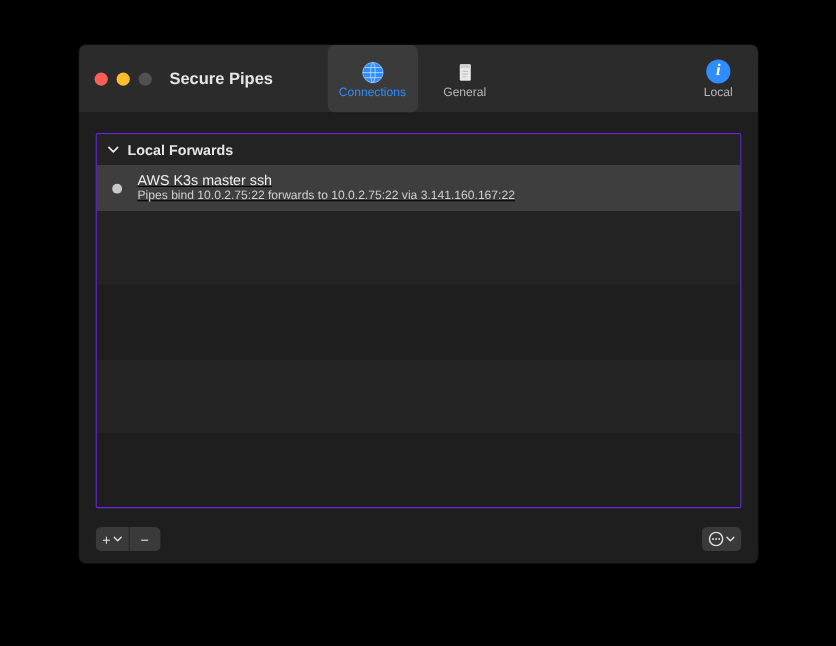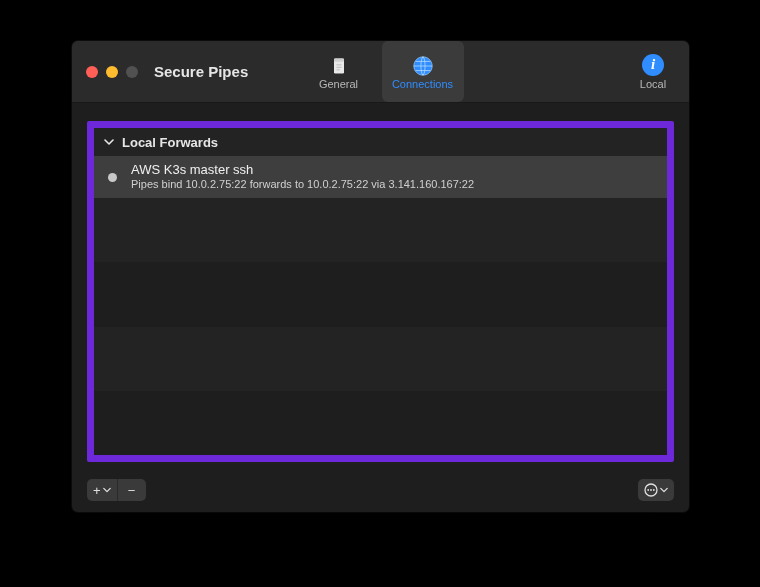--- a/index.html
+++ b/index.html
@@ -112,21 +112,21 @@
     
     .content {
       flex: 1;
       padding: 18px 15px 12px 15px;
       display: flex;
       flex-direction: column;
     }
     .list-container {
       flex: 1;
       background: #1e1e1e;
-      border: 7px solid #6d28d9;
+      border: 1px solid #6d28d9;
       border-radius: 2px;
       overflow: hidden;
       display: flex;
       flex-direction: column;
     }
     .group-header {
       height: 28px;
       display: flex;
       align-items: center;
       padding: 0 8px;
@@ -139,20 +139,21 @@
       width: 14px;
       margin-right: 6px;
       display:flex;align-items:center;justify-content:center;
     }
     .conn-row {
       height: 42px;
       display: flex;
       align-items: center;
       padding: 0 10px 0 14px;
       background: #3e3e3e;
+      text-decoration: underline;
     }
     .status-dot {
       width: 9px; height: 9px; border-radius: 50%;
       background: #c8c8c8;
       margin-right: 14px;
       flex-shrink: 0;
     }
     .conn-texts { display:flex; flex-direction:column; }
     .conn-name { color: #f0f0f0; font-size: 13px; line-height: 1.25; }
     .conn-detail { color: #d0d0d0; font-size: 11px; line-height: 1.25; }
@@ -201,41 +202,41 @@
 
   <div class="titlebar">
     <div class="traffic-lights">
       <div class="tl red"></div>
       <div class="tl yellow"></div>
       <div class="tl green"></div>
     </div>
     <div class="app-title">Secure Pipes</div>
 
     <div class="toolbar-tabs">
+      <div class="toolbar-tab active">
+        <span class="tab-icon">
+          <svg viewBox="0 0 24 24" width="22" height="22">
+            <circle cx="12" cy="12" r="10" fill="#2f8dff"></circle>
+            <path d="M12 2c5.5 0 10 4.5 10 10s-4.5 10-10 10S2 17.5 2 12 6.5 2 12 2z" fill="none" stroke="#9fd0ff" stroke-width="0.8"></path>
+            <path d="M12 2c3 2 3 18 0 20M12 2c-3 2-3 18 0 20M2 12h20M4 7h16M4 17h16" stroke="#bfe0ff" stroke-width="0.8" fill="none"></path>
+          </svg>
+        </span>
+        <span class="tab-label blue">Connections</span>
+      </div>
       <div class="toolbar-tab">
         <span class="tab-icon">
           <svg viewBox="0 0 24 24" width="20" height="20">
             <rect x="6" y="3" width="12" height="18" rx="1.5" fill="#e8e8e8"></rect>
             <rect x="6" y="3" width="12" height="4" rx="1.5" fill="#cfcfcf"></rect>
             <rect x="9" y="10" width="6" height="1.2" fill="#bdbdbd"></rect>
             <rect x="9" y="13" width="6" height="1.2" fill="#bdbdbd"></rect>
             <rect x="9" y="16" width="4" height="1.2" fill="#bdbdbd"></rect>
           </svg>
         </span>
         <span class="tab-label">General</span>
-      </div>
-      <div class="toolbar-tab active">
-        <span class="tab-icon">
-          <svg viewBox="0 0 24 24" width="22" height="22">
-            <circle cx="12" cy="12" r="10" fill="#2f8dff"></circle>
-            <path d="M12 2c5.5 0 10 4.5 10 10s-4.5 10-10 10S2 17.5 2 12 6.5 2 12 2z" fill="none" stroke="#9fd0ff" stroke-width="0.8"></path>
-            <path d="M12 2c3 2 3 18 0 20M12 2c-3 2-3 18 0 20M2 12h20M4 7h16M4 17h16" stroke="#bfe0ff" stroke-width="0.8" fill="none"></path>
-          </svg>
-        </span>
-        <span class="tab-label blue">Connections</span>
       </div>
     </div>
 
     <div class="info-btn">
       <span class="info-icon">i</span>
       <span>Local</span>
     </div>
   </div>
 
   <div class="content">

